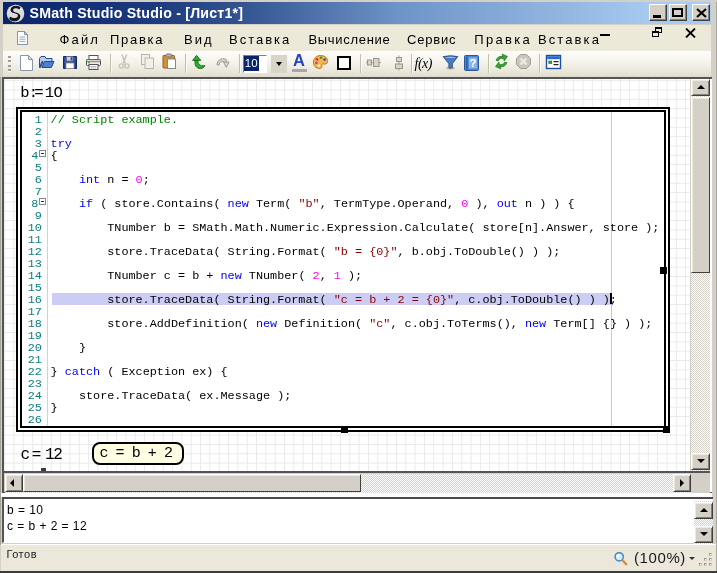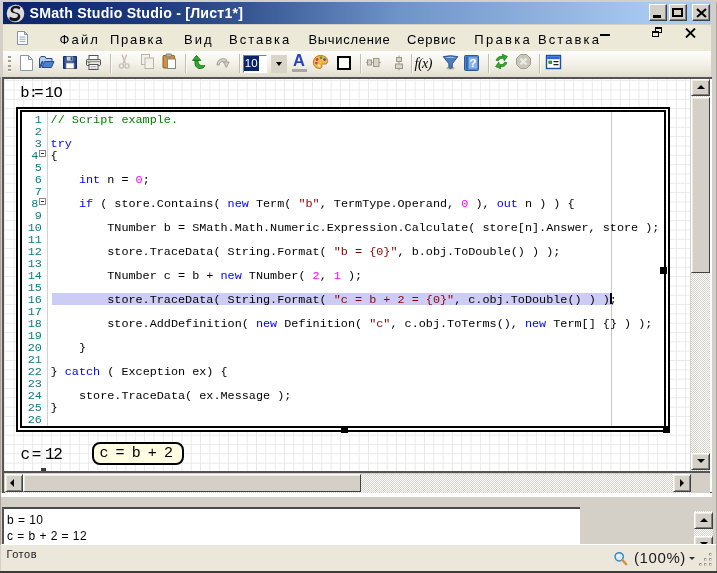--- a/index.html
+++ b/index.html
@@ -22,21 +22,21 @@
  background-size:9.33px 9.33px;background-position:0.2px 1.2px;overflow:hidden;}
 .mono{font-family:"Liberation Mono",monospace;}
 
 .sbtn{position:absolute;background:#d4d0c8;border-top:1px solid #fff;border-left:1px solid #fff;border-right:1px solid #404040;border-bottom:1px solid #404040;box-shadow:inset 1px 1px 0 #ece9d8, inset -1px -1px 0 #808080;box-sizing:border-box;}
 .track{background:repeating-conic-gradient(#ffffff 0% 25%,#d4d0c8 0% 50%);background-size:2px 2px;}
 .arr{position:absolute;width:0;height:0;}
 #vscroll{position:absolute;left:687px;top:0;width:19px;height:392px;}
 #hscroll{position:absolute;left:0.5px;top:394.6px;width:686px;height:19px;}
 
 #splitter{position:absolute;left:1px;top:493.3px;width:711px;height:4px;background:#fff;}
-#outpane{position:absolute;left:2px;top:497.2px;width:578px;height:46px;background:#fff;border-top:2.5px solid #4a4a4a;border-left:2px solid #545454;border-bottom:1.5px solid #fff;box-sizing:border-box;margin-top:10px;}
+#outpane{position:absolute;left:2px;top:497.2px;width:711px;height:46px;background:#fff;border-top:2.5px solid #4a4a4a;border-left:2px solid #545454;border-bottom:1.5px solid #fff;box-sizing:border-box;}
 #statusbar{position:absolute;left:1px;top:543.5px;width:715px;height:27px;background:#ebe7da;border-top:1px solid #fff;}
 #botline{position:absolute;left:0;top:570.5px;width:717px;height:2.5px;background:#3c3c3c;}
 .edge{position:absolute;background:#545454;}
 </style></head>
 <body>
 <div id="win">
 
 <div id="title">
  <svg class="abs" style="left:2px;top:1px" width="21" height="21" viewBox="0 0 21 21">
   <circle cx="10.5" cy="10.5" r="8.8" fill="#dcdcdc"></circle>

